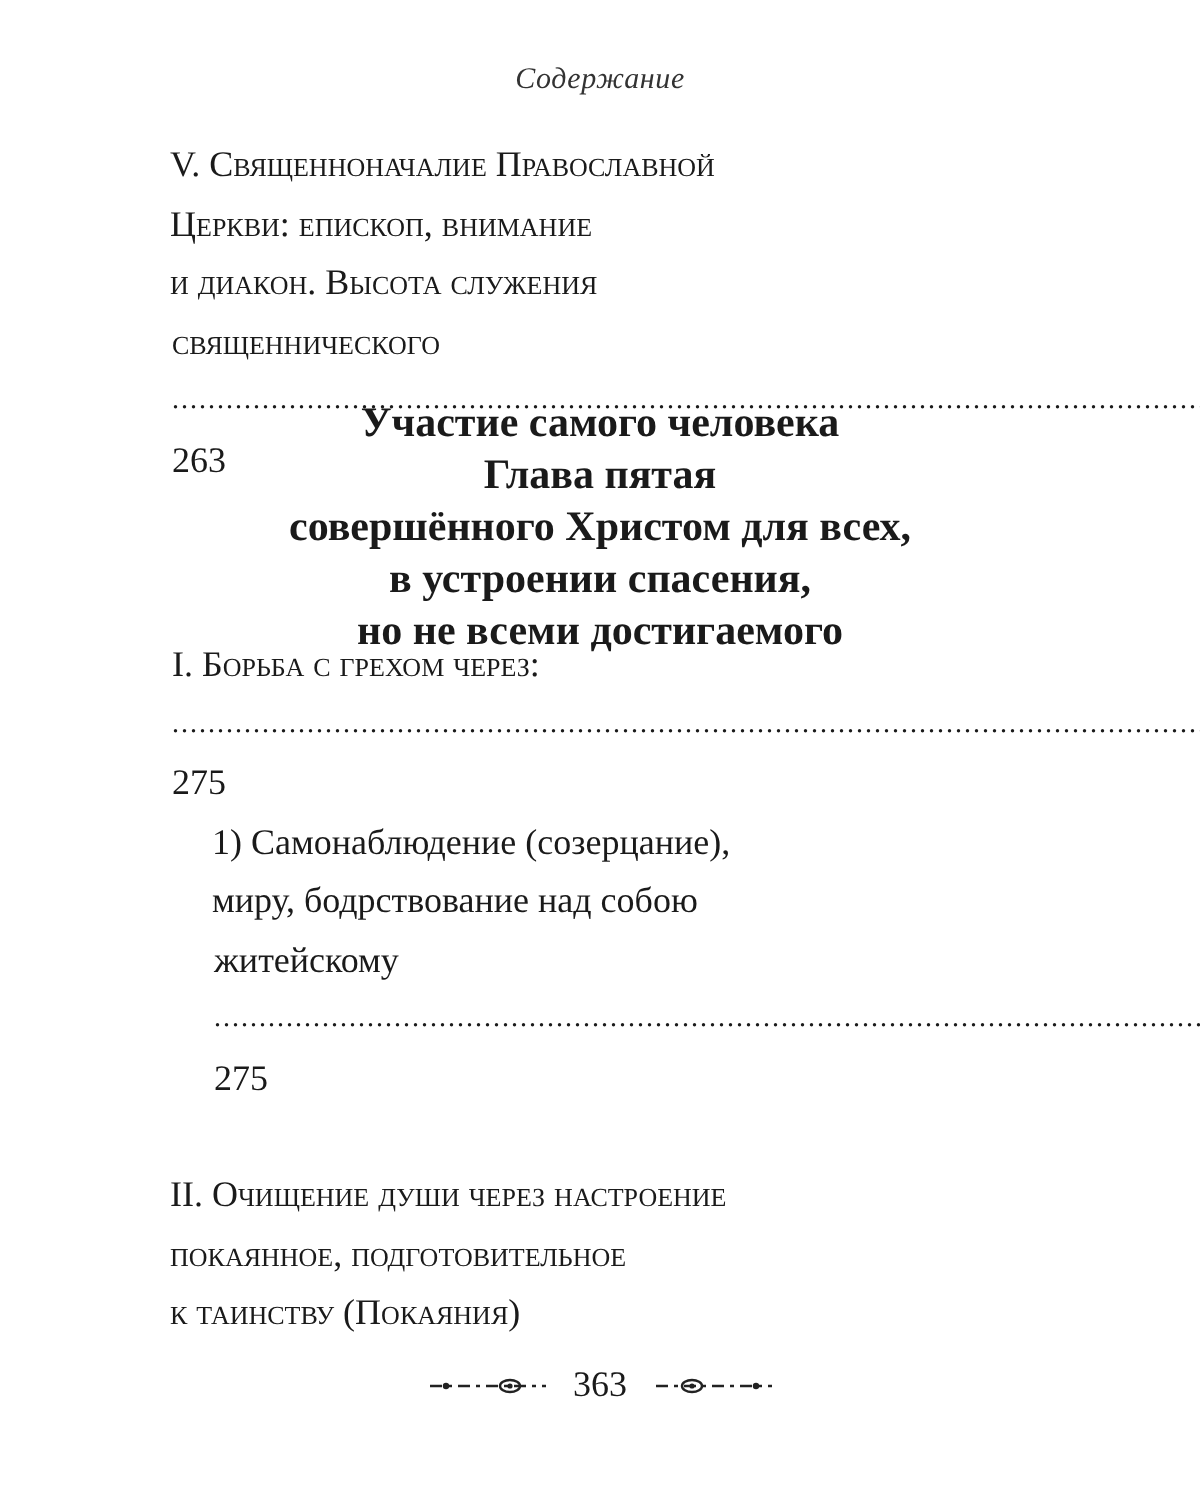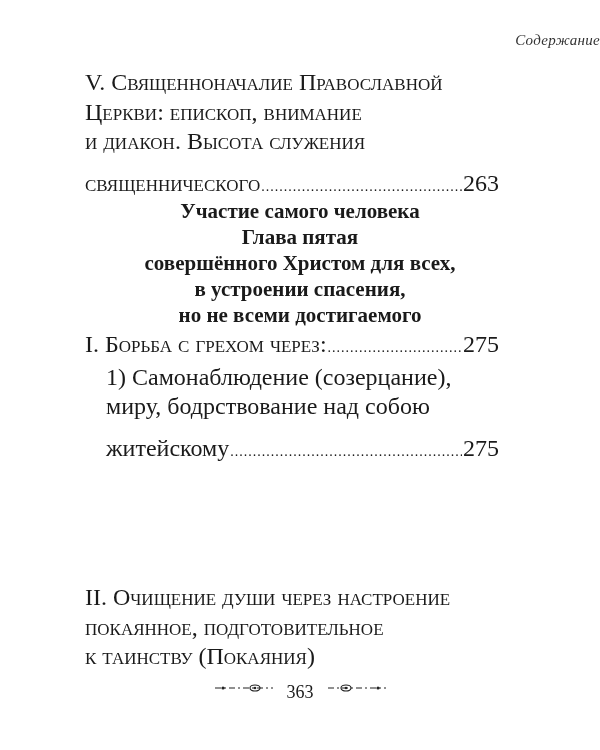--- a/index.html
+++ b/index.html
@@ -1,32 +1,32 @@
 <!DOCTYPE html>
 <html><head>
 <meta charset="utf-8">
 <style>
   html, body { margin:0; padding:0; background:#ffffff; }
   body { width:600px; height:750px; position:relative; overflow:hidden;
          font-family:"Liberation Serif","DejaVu Serif",serif; color:#1a1a1a; }
-  .running-head { position:absolute; top:32px; left:0; width:600px; text-align:right;
+  .running-head { position:absolute; top:32px; left:0; width:600px; text-align:center;
                   font-style:italic; font-size:15px; color:#333; letter-spacing:0.3px; }
   .toc { position:absolute; left:85px; width:414px; }
-  .line { font-size:24px; line-height:29.5px; white-space:nowrap;font-family:Liberation Serif, serif; }
+  .line { font-size:18px; line-height:29.5px; white-space:nowrap;font-family:Liberation Serif, serif; }
   .sc { font-variant:small-caps; }
-  .leader { display:flex; align-items:baseline; }
+  .leader { display:flex; align-items:baseline;flex-direction:column; }
   .leader .txt { flex:0 0 auto; }
   .leader .dots { flex:1 1 auto; overflow:hidden; white-space:nowrap; margin:0 1px; letter-spacing:1px; font-size:14px; }
   .leader .dots::after { content:"........................................................................................................................"; }
-  .leader .pg { flex:0 0 auto;margin-top:12px; }
+  .leader .pg { flex:0 0 auto; }
   .indent { padding-left:21px; }
   .chapter { position:absolute; left:85px; width:430px; top:198px; text-align:center;
              font-weight:bold; font-size:21px; line-height:26px; }
   .folio { position:absolute; top:682px; left:0; width:600px; text-align:center; font-size:18px;
-           display:flex; justify-content:center; gap:14px; }
+           display:flex; justify-content:center; align-items:center; gap:14px; }
   .orn { display:inline-block; width:58px; height:12px; }
 </style>
 </head>
 <body>
 
 <div class="running-head">Содержание</div>
 
 <div class="toc" style="top:68px;">
   <div class="line sc">V. Священноначалие Православной</div>
   <div class="line sc">Церкви: епископ, внимание</div>

